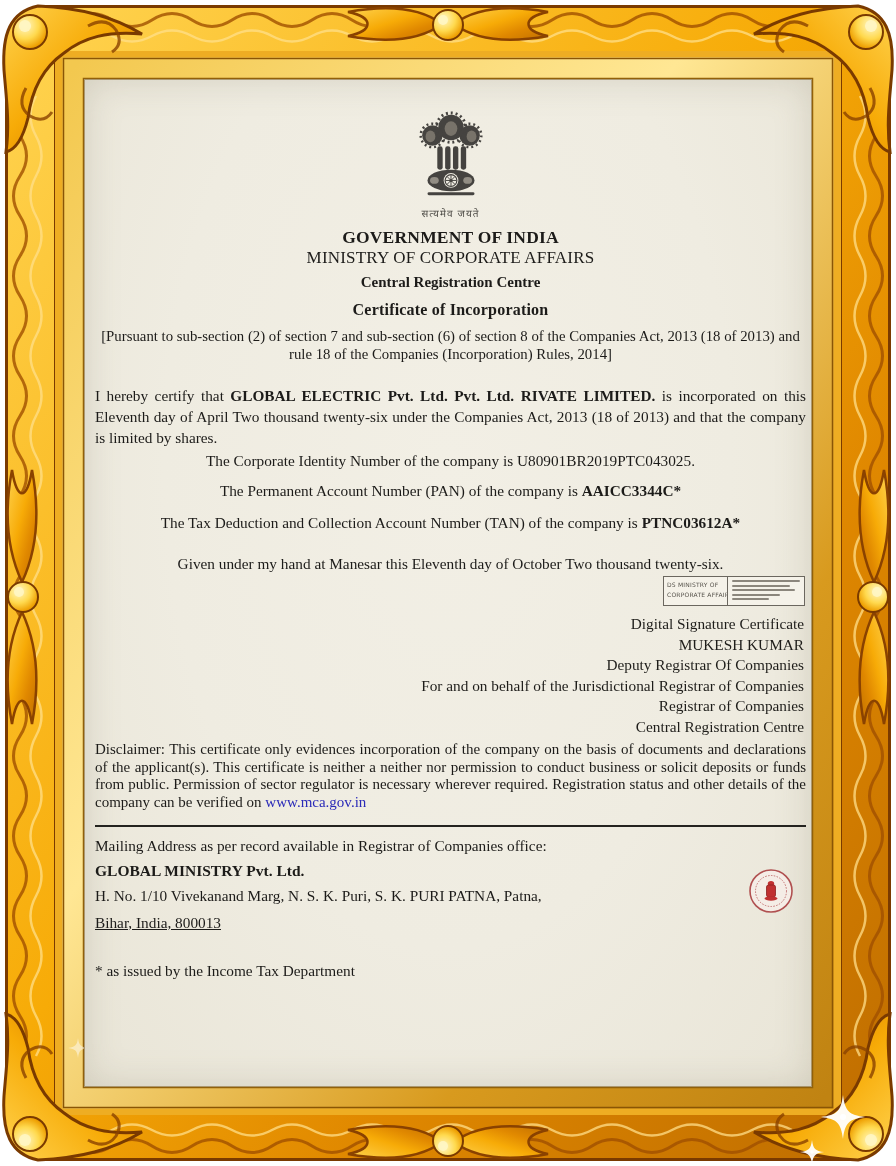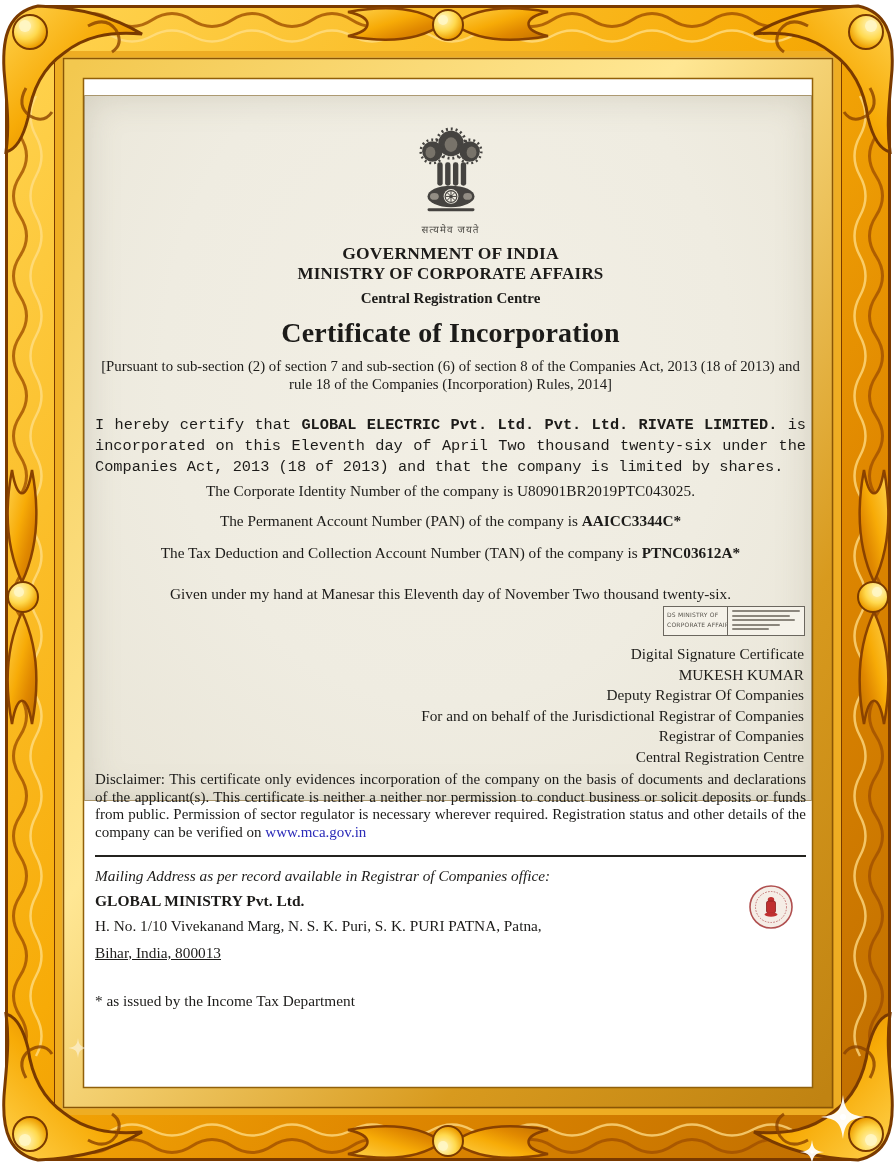--- a/index.html
+++ b/index.html
@@ -3,41 +3,41 @@
 <meta charset="utf-8">
 <style>
   html,body { margin:0; padding:0; }
   body { width:896px; height:1166px; background:#ffffff; overflow:hidden; }
 
   .page { position:relative; width:896px; height:1166px; background:#fff;
           font-family:"Liberation Serif","DejaVu Serif",serif; }
 
   .frame-svg { position:absolute; left:0; top:0; width:896px; height:1166px; }
 
-  .paper { position:absolute; left:84px; top:79px; width:728px; height:706px;
+  .paper { position:absolute; left:84px; top:79px; width:728px; height:1008px;
            background: radial-gradient(ellipse at 50% 38%, #f2efe5 0%, #efece1 55%, #e9e5d7 100%);
            box-shadow: inset 0 0 0 1px rgba(120,85,20,.5), inset 0 0 36px rgba(120,110,80,.22);
-           color:#1c1b19;margin-top:16px; }
+           color:#1c1b19; }
 
   .content { padding: 30px 6px 0 11px; }
 
   .emblem-wrap { text-align:center; }
   .emblem-svg { filter: blur(.3px); opacity:.94; }
   .emblem-caption { font-size:10px; color:#4c4a45; margin-top:1px; letter-spacing:1px;
                     font-family:"DejaVu Sans",sans-serif; }
 
   .h1 { margin-top:8px;  font-size:17.5px; font-weight:bold; text-align:center; line-height:1.12; letter-spacing:.2px; }
-  .h2 { font-size:17px;  font-weight:bold; text-align:center; line-height:1.12; letter-spacing:.2px; }
+  .h2 { font-size:17px;  font-weight:normal; text-align:center; line-height:1.12; letter-spacing:.2px; }
   .h3 { margin-top:7px;  font-size:15px;   font-weight:bold; text-align:center; }
 
-  .title    { margin-top:10px; font-size:28px; font-weight:bold; text-align:center; letter-spacing:.2px; }
+  .title    { margin-top:10px; font-size:16px; font-weight:bold; text-align:center; letter-spacing:.2px; }
   .pursuant { margin-top:8px;  font-size:14.8px; text-align:center; line-height:1.22; padding:0 2px; }
 
   .body-text { font-size:15.3px; line-height:1.38;text-align:center; }
-  .certify { margin-top:22px; text-align:justify;font-family:Liberation Mono, monospace; }
+  .certify { margin-top:22px; text-align:justify; }
   .cin  { margin-top:2px; }
   .pan  { margin-top:9px; }
   .tan  { margin-top:11px; }
   .given{ margin-top:20px; }
   .b { font-weight:bold; }
 
   .dsc-row { display:flex; justify-content:flex-end; margin-top:2px; padding-right:1px; }
   .dsc-stamp { width:142px; height:30px; border:1px solid #6b675f; background:#f5f2e9;
                display:flex; box-sizing:border-box; }
   .dsc-left { width:58px; border-right:1px solid #6b675f; padding:3px 2px 0 3px;
@@ -49,21 +49,21 @@
   .dsc-right i:nth-child(4){ width:70%; } .dsc-right i:nth-child(5){ width:55%; }
 
   .sig-block { margin-top:8px; text-align:right; font-size:15.3px; font-weight:normal;
                line-height:1.34; padding-right:2px; color:#1e1d1a; }
 
   .disclaimer { margin-top:4px; font-size:15px; line-height:1.17; text-align:justify; }
   .mca-link { color:#2a2ab8; text-decoration:none; }
 
   .rule { margin-top:13px; border-top:2.5px solid #24231f; height:0; }
 
-  .mailing-heading { margin-top:10px; font-size:15.3px;font-style:italic; }
+  .mailing-heading { margin-top:10px; font-size:15.3px; }
   .mailing-company { margin-top:7px; font-size:15.5px; font-weight:bold; }
   .addr { font-size:15.3px; }
   .addr1 { margin-top:7px; }
   .addr2 { margin-top:9px;text-decoration:underline; }
   .footnote { margin-top:30px; font-size:15.3px; }
 
   .red-seal { position:absolute; left:664px; top:789px; width:46px; height:46px; }
 </style>
 </head>
 <body>
@@ -210,21 +210,21 @@
       </div>
 
       <div class="body-text pan">
         <span>The Permanent Account Number (PAN) of the company is </span><span class="b">AAICC3344C*</span>
       </div>
 
       <div class="body-text tan">
         <span>The Tax Deduction and Collection Account Number (TAN) of the company is </span><span class="b">PTNC03612A*</span>
       </div>
 
-      <div class="body-text given">Given under my hand at Manesar this Eleventh day of November Two thousand twenty-six.</div>
+      <div class="body-text given">Given under my hand at Manesar this Eleventh day of October Two thousand twenty-six.</div>
 
       <div class="dsc-row">
         <div class="dsc-stamp">
           <div class="dsc-left">
             <div>DS MINISTRY OF</div>
             <div>CORPORATE AFFAIRS (N)</div>
           </div>
           <div class="dsc-right">
             <i></i>
               <i></i>

